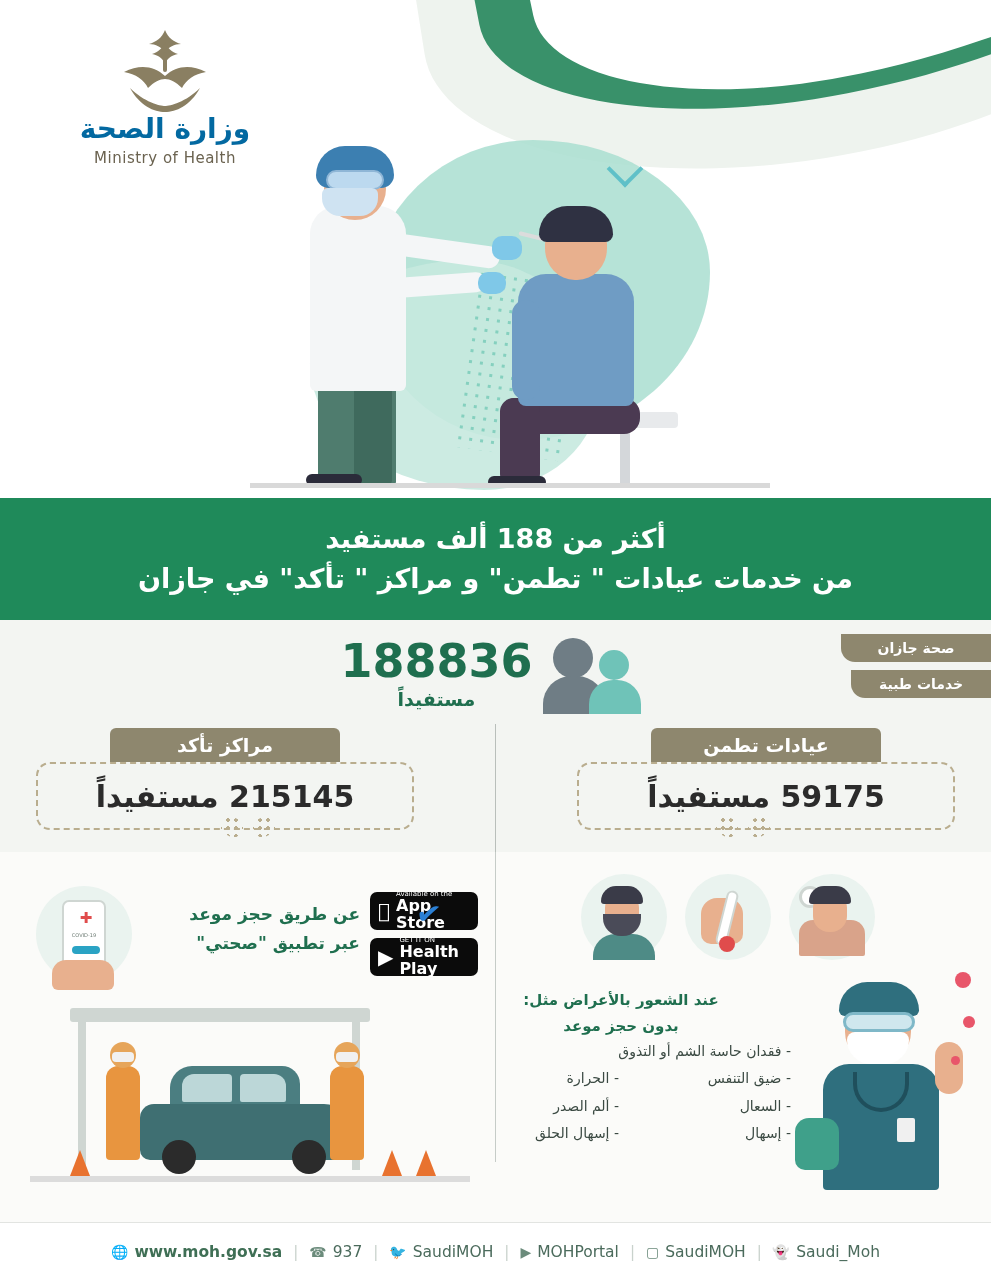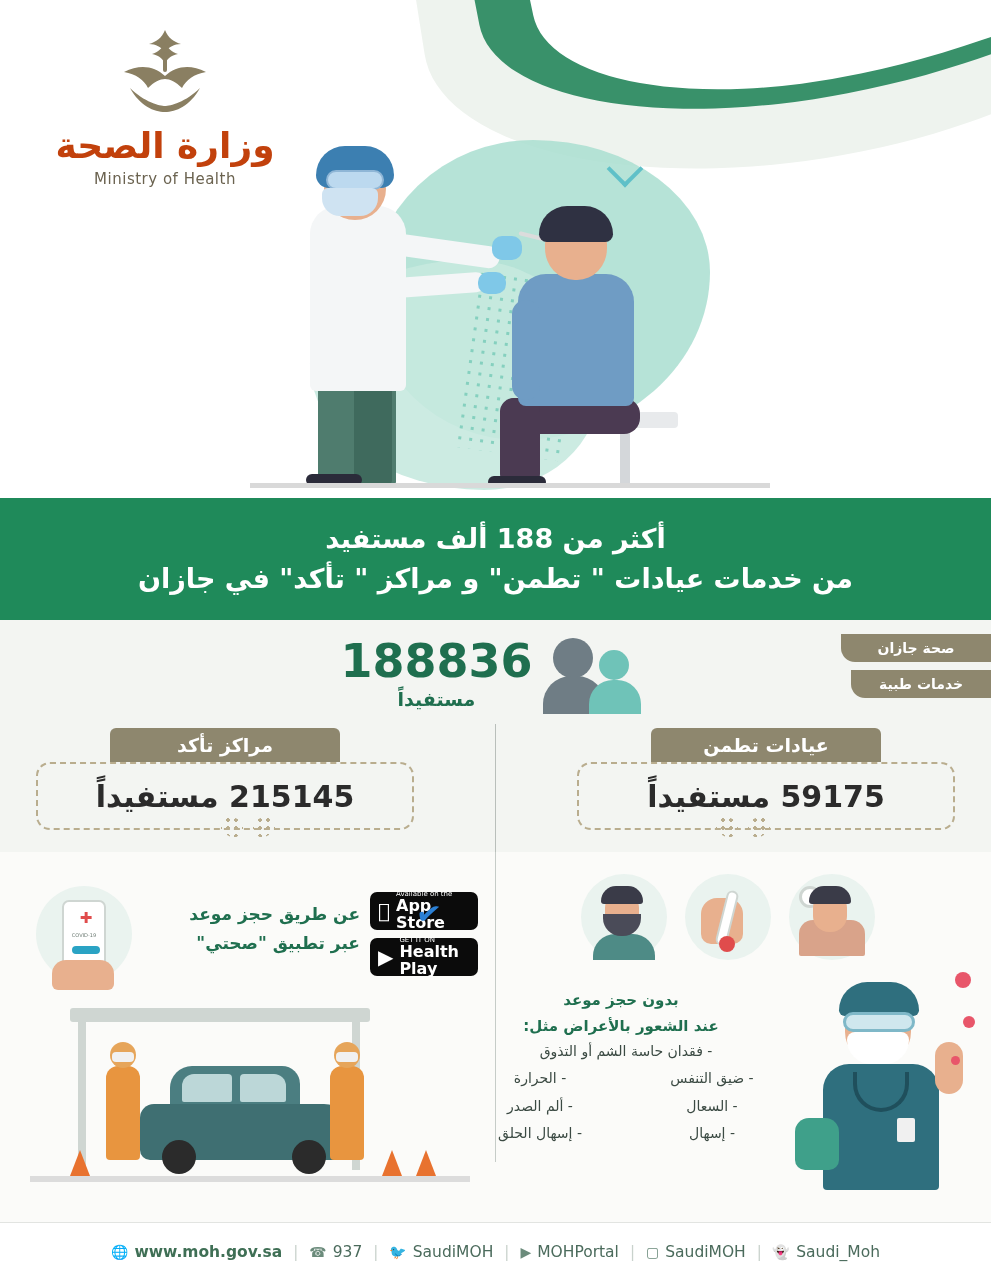--- a/index.html
+++ b/index.html
@@ -46,22 +46,22 @@
   }
 
   
   .logo {
     position: absolute; top: 26px; left: 40px;
     width: 250px; text-align: center;
     color: #6b6350;
   }
   .logo .palm { display:block; margin: 0 auto 2px; }
   .logo .ar {
-    font-size: 36px; font-weight: bold; color: #c2410c;
-    letter-spacing: 0px; line-height: 1.1; margin-top: 14px;
+    font-size: 28px; font-weight: bold; color: #0369a1;
+    letter-spacing: 0px; line-height: 1.1; margin-top: 2px;
   }
   .logo .en {
     font-size: 15px; color: #6b6350; letter-spacing: .5px;
     margin-top: 4px; direction: ltr;
   }
 
   
   .illus { position: absolute; top: 110px; left: 250px; width: 520px; height: 390px; }
   .blob-a {
     position: absolute; left: 120px; top: 30px; width: 340px; height: 300px;
@@ -312,21 +312,21 @@
 
   .no-appt {
     position:absolute; top: 136px; right: 230px; width: 280px; text-align:center;
     color:#1f6f4f; font-size: 15px; font-weight: bold; line-height: 1.7;
   }
   .sym-list {
     position:absolute; top: 186px; right: 200px; width: 330px;
     font-size: 14px; color:#3b4a43; line-height: 1.95;
   }
   .sym-list .row { display:flex; justify-content: space-between; gap: 14px; }
-  .sym-list .row .it { flex: 1; text-align: center; }
+  .sym-list .row .it { flex: 1; text-align: right; }
 
   .nurse { position:absolute; bottom: 34px; right: 14px; width: 190px; height: 220px; }
   .n-head { position:absolute; top: 26px; left: 58px; width: 66px; height: 68px;
     background:#e8b08e; border-radius: 50% 50% 44% 44%; }
   .n-cap { position:absolute; top: 14px; left: 52px; width: 80px; height: 34px;
     background:#2f6f7e; border-radius: 40px 40px 8px 8px; }
   .n-goggle { position:absolute; top: 44px; left: 56px; width: 72px; height: 20px;
     border: 3px solid #7fb8c8; border-radius: 10px; background:#cfe7ee; }
   .n-mask { position:absolute; top: 64px; left: 60px; width: 62px; height: 32px;
     background:#ffffff; border-radius: 8px 8px 24px 24px; }
@@ -536,22 +536,22 @@
       </div>
       <div class="sym">
         <div class="chair"></div>
         <div class="clock"></div>
         <div class="face"></div>
         <div class="hair"></div>
       </div>
     </div>
 
     <div class="no-appt">
+      <div>عند الشعور بالأعراض مثل:</div>
       <div>بدون  حجز موعد</div>
-      <div>عند الشعور بالأعراض مثل:</div>
     </div>
 
     <div class="sym-list">
       <div class="row">
         <span class="it">- فقدان حاسة الشم أو التذوق</span>
       </div>
       <div class="row">
         <span class="it">- ضيق التنفس</span>
         <span class="it">- الحرارة</span>
       </div>

